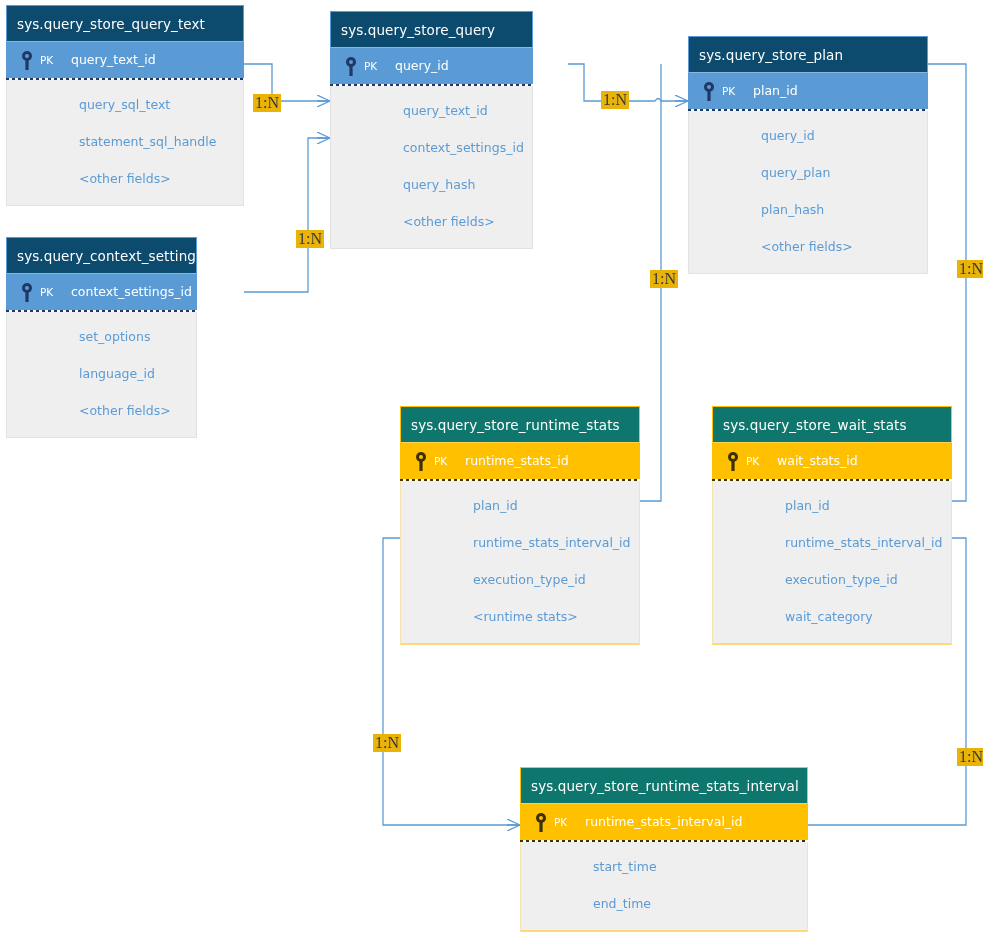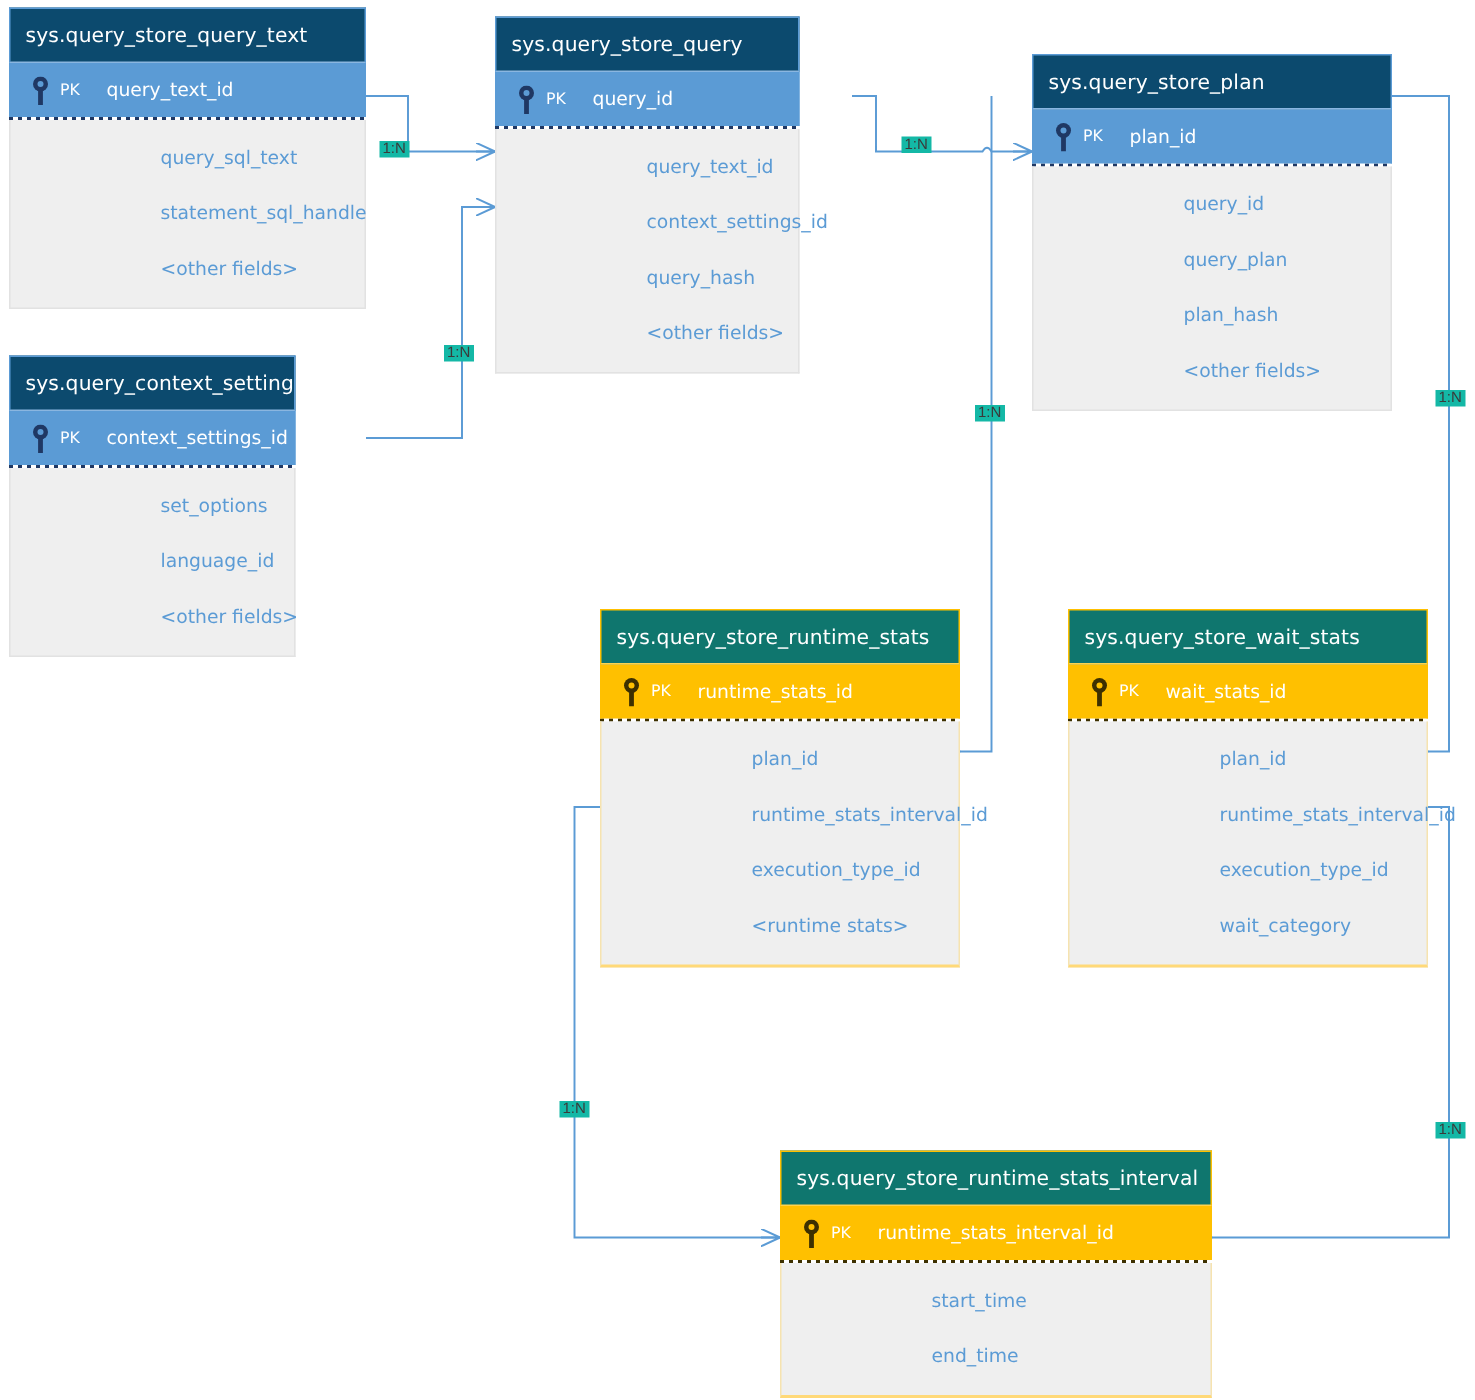--- a/index.html
+++ b/index.html
@@ -29,21 +29,21 @@
   }
   .entity .pkrow .pkname{position:absolute;left:64px;top:0;}
   .entity .body{
     box-sizing:border-box;
     background:#efefef;
     border:1px solid #dcdcdc;border-top:none;
     padding:6px 0 8px 0;
   }
   .entity .body .field{
     height:37px;line-height:37px;
-    padding-left:100px;
+    padding-left:72px;
     font-size:12.5px;color:#5b9bd5;
     white-space:nowrap;
   }
   .entity .dashsep{
     height:2px;width:100%;
     background-image:linear-gradient(to right,#1f3864 0 3px,transparent 3px 6px);
     background-size:6px 2px;background-repeat:repeat-x;
   }
 
   
@@ -54,23 +54,23 @@
   
   .orange .title{background:#0f766e;border:1px solid #ffc000;border-bottom:1px solid #ffd34d;}
   .orange .pkrow{background:#ffc000;border-left:1px solid #ffc000;border-right:1px solid #ffc000;}
   .orange .pkrow .pklabel,.orange .pkrow .pkname{color:#ffffff;}
   .orange .dashsep{background-image:linear-gradient(to right,#3d3000 0 3px,transparent 3px 6px);}
   .orange .body{border-color:#f6e3b0;border-bottom:2px solid #ffd978;}
 
   .keyicon{position:absolute;left:14px;top:9px;width:12px;height:19px;}
 
   .relabel{
-    position:absolute;font-size:10px;color:#3a3a3a;
-    background:#14b8a6;padding:0 2px;white-space:nowrap;
-    font-family:Liberation Sans, sans-serif;
+    position:absolute;font-size:16px;color:#3a3a3a;
+    background:#eab308;padding:0 2px;white-space:nowrap;
+    font-family:Liberation Serif, serif;
   }
 </style>
 </head>
 <body>
 
 <div id="canvas">
 
   <svg class="links" viewBox="0 0 983 933">
     <defs>
       <marker id="crow" markerWidth="14" markerHeight="12" refX="13" refY="6" orient="auto" markerUnits="userSpaceOnUse">

